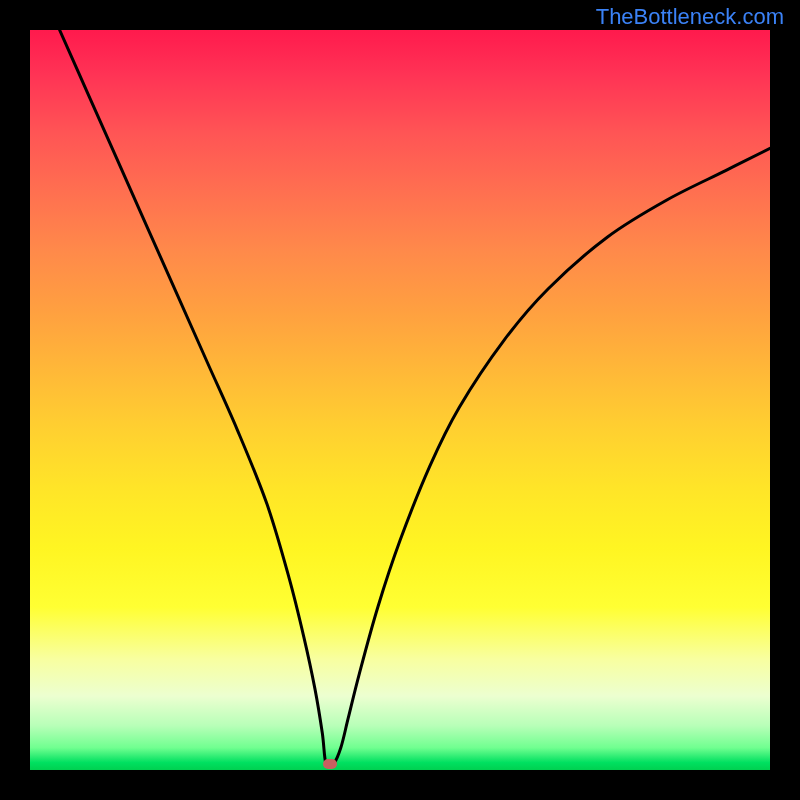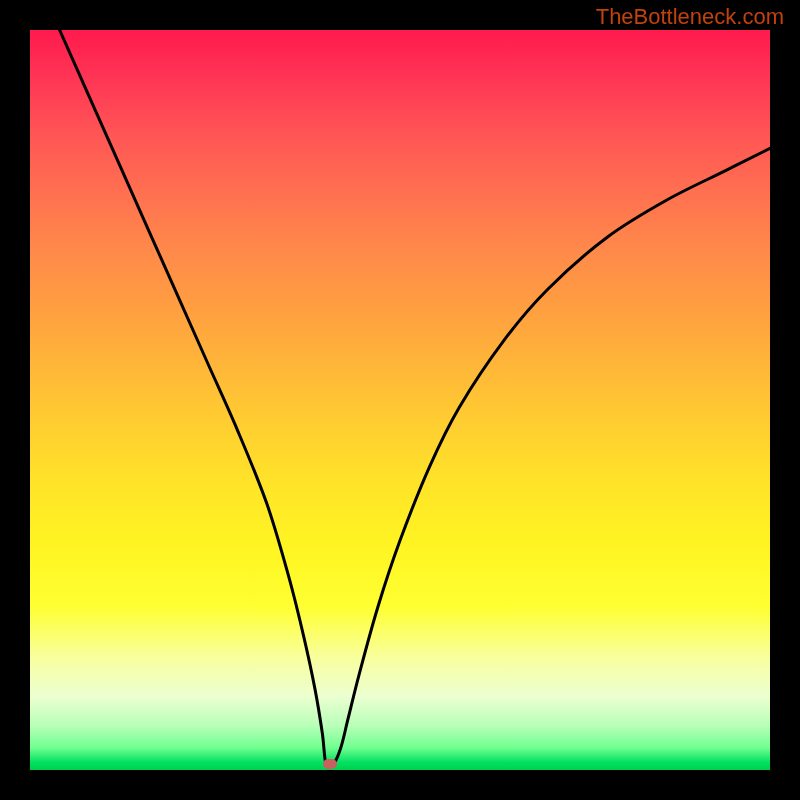--- a/index.html
+++ b/index.html
@@ -8,21 +8,21 @@
     height: 800px;
     background: #000;
     font-family: Arial, sans-serif;
     position: relative;
     overflow: hidden;
   }
   .watermark {
     position: absolute;
     top: 4px;
     right: 16px;
-    color: #c2410c;
+    color: #3b82f6;
     font-size: 22px;
     font-weight: 500;
     z-index: 10;
   }
   .outer-frame {
     position: absolute;
     top: 0;
     left: 0;
     width: 800px;
     height: 800px;

